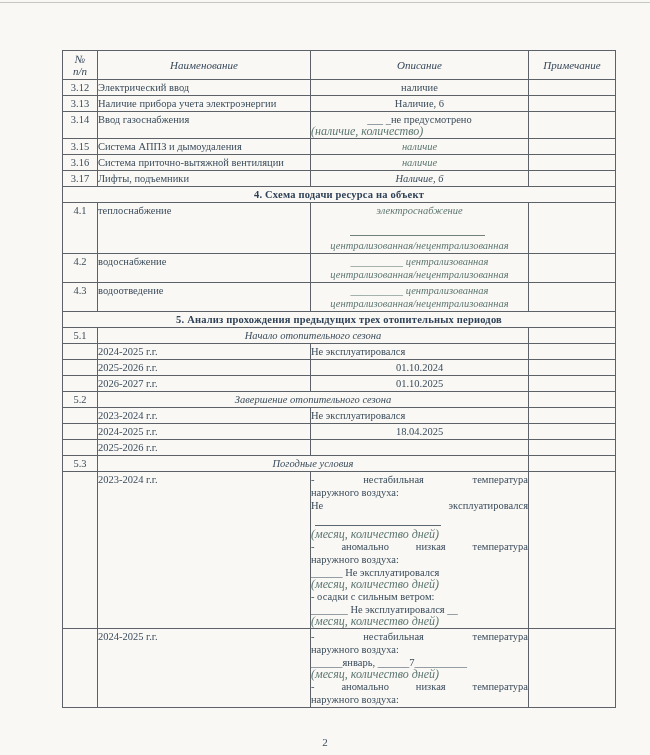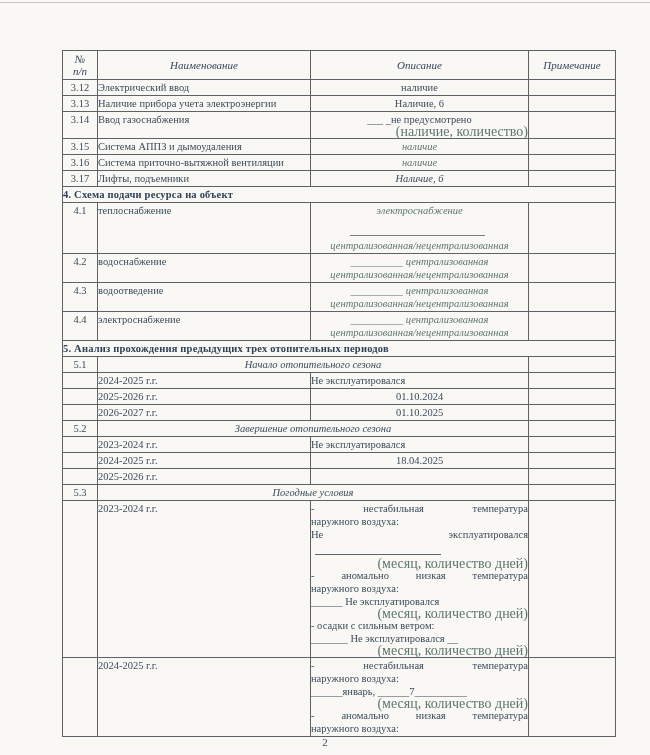--- a/index.html
+++ b/index.html
@@ -34,33 +34,33 @@
     font-style:italic;
     font-size:11px;
     color:#36475a;
   }
   td.c-num{text-align:center;}
   td.c-name{padding:1px 4px;}
   td.c-name.just{text-align:justify;}
   td.c-desc{padding:1px 6px;}
   td.c-year{padding:1px 6px;}
   td.c-sec{
-    font-weight:bold;color:#2e4156;
+    text-align:center;font-weight:bold;color:#2e4156;
     font-size:11px;letter-spacing:.2px;
   }
   td.c-sub{text-align:center;font-style:italic;}
   .ln{min-height:13px;}
   .ln.cd{text-align:center;}
   .ln.cdi{text-align:center;font-style:italic;}
   .ln.cf{text-align:center;font-style:italic;color:#5d7671;}
   .ln.ld{}
   .ln.just{text-align:justify;text-align-last:justify;}
   .ln.hint{
-    text-align:right;color:#5d7671;
-    font-size:14px;line-height:11px;min-height:11px;
+    text-align:left;font-style:italic;color:#5d7671;
+    font-size:12px;line-height:11px;min-height:11px;
   }
   .ln.rule{position:relative;height:22px;}
   .ln.rule::after{
     content:"";position:absolute;left:18%;right:20%;bottom:3px;
     border-bottom:1px solid #70817c;
   }
   .ln.rule2{position:relative;height:17px;}
   .ln.rule2::after{
     content:"";position:absolute;left:2%;right:40%;bottom:3px;
     border-bottom:1px solid #5a6670;
@@ -169,29 +169,20 @@
       <tr>
         <td class="c-num">4.3</td>
         <td class="c-name">водоотведение</td>
         <td class="c-desc">
           <div class="ln cf">__________ централизованная</div>
           <div class="ln cf">централизованная/нецентрализованная</div>
         </td>
         <td></td>
       </tr>
       <tr>
-        <td class="c-num">4.4</td>
-        <td class="c-name">электроснабжение</td>
-        <td class="c-desc">
-          <div class="ln cf">__________ централизованная</div>
-          <div class="ln cf">централизованная/нецентрализованная</div>
-        </td>
-        <td></td>
-      </tr>
-      <tr>
         <td class="c-sec" colspan="4">5. Анализ прохождения предыдущих трех отопительных периодов</td>
       </tr>
       <tr>
         <td class="c-num">5.1</td>
         <td class="c-sub" colspan="2">Начало отопительного сезона</td>
         <td></td>
       </tr>
       <tr>
         <td class="c-num"></td>
         <td class="c-year">2024-2025 г.г.</td>

